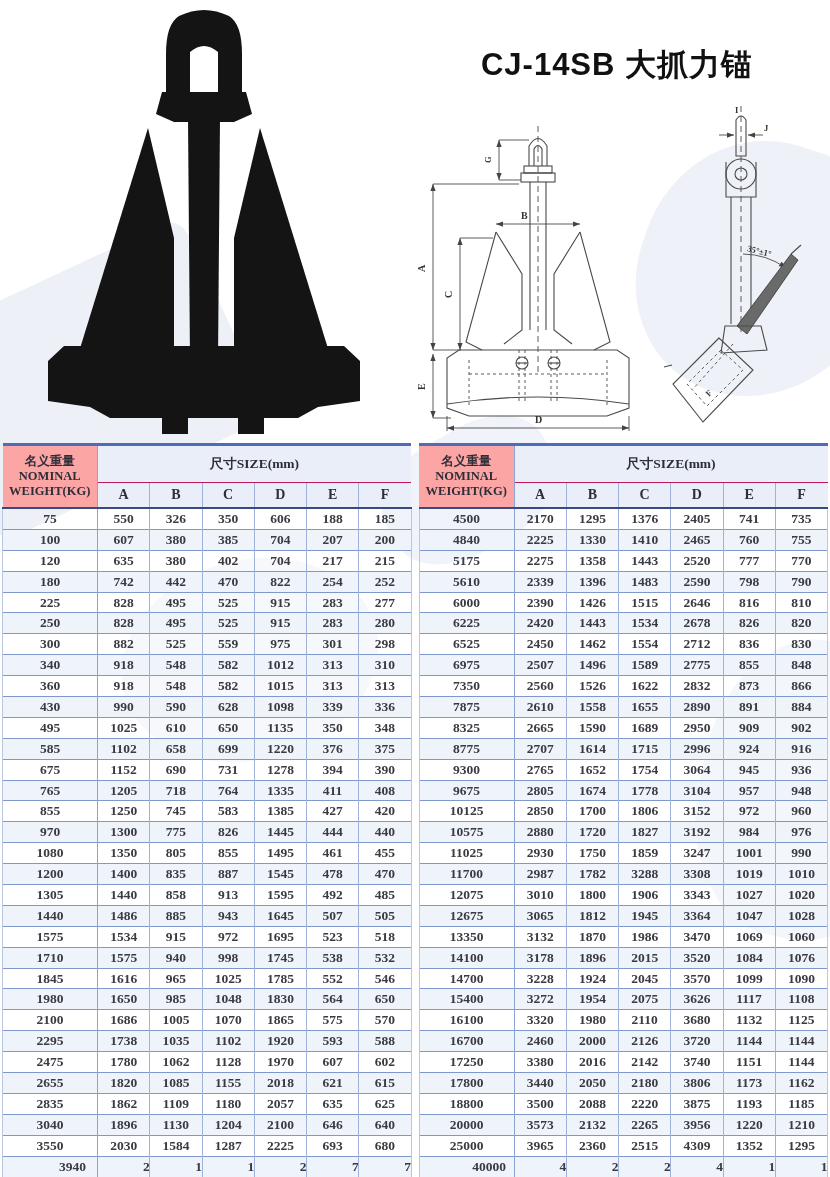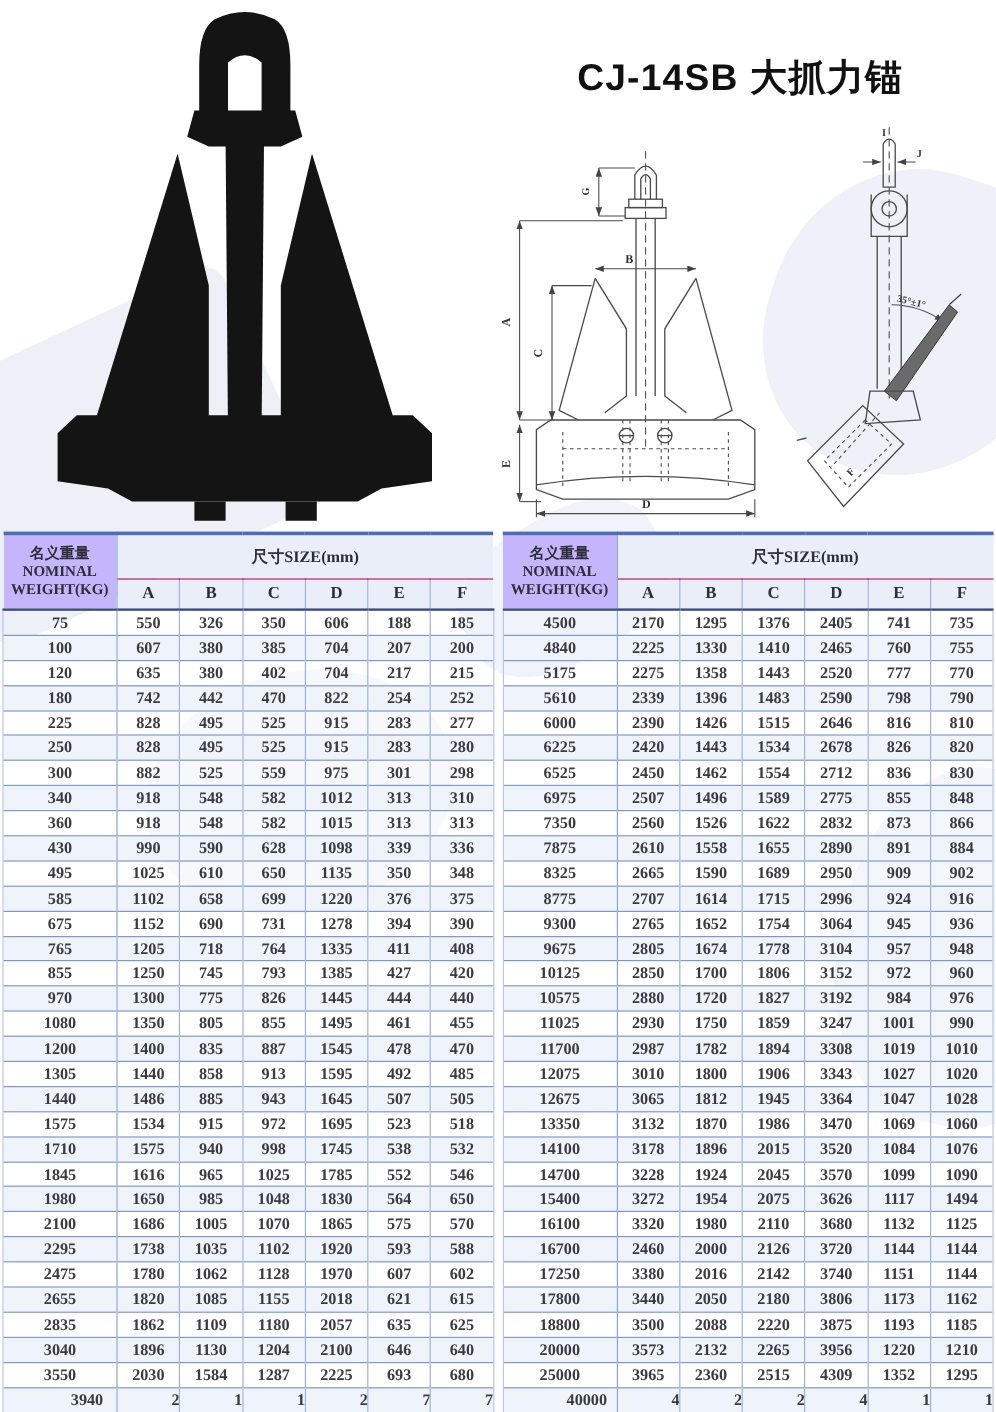--- a/index.html
+++ b/index.html
@@ -34,21 +34,21 @@
   svg .lbl{font-family:"Liberation Serif",serif;font-size:10px;font-weight:bold;fill:#333;}
   svg .lbl-s{font-family:"Liberation Serif",serif;font-size:8.5px;font-weight:bold;fill:#333;}
 
   
   .tables{position:absolute;top:443px;left:0;width:830px;display:flex;gap:7px;padding:0 2px;box-sizing:border-box;}
   .tbl-wrap{flex:1;min-width:0;}
   table.spec{border-collapse:collapse;width:100%;table-layout:fixed;
     font-family:"Liberation Serif",serif;border-top:3px solid #4e6cb8;}
   table.spec col.wcol{width:95px;}
   table.spec th,table.spec td{text-align:center;padding:0;overflow:hidden;}
-  .weight-head{background:#c4b5fd;font-size:12.5px;font-weight:bold;line-height:1.2;
+  .weight-head{background:#fca5a5;font-size:12.5px;font-weight:bold;line-height:1.2;
     border-right:1px solid #8ca4d4;border-bottom:2px solid #3a4a7e;color:#2e2e38;}
   .size-head{background:#e9eef8;font-size:13.5px;font-weight:bold;height:36px;
     border-bottom:1px solid #be185d;color:#2e2e38;}
   .col-head{background:#e9eef8;font-size:14px;font-weight:bold;height:24px;
     border-bottom:2px solid #3a4a7e;color:#2e2e38;}
   .col-head + .col-head{border-left:1px solid #9fb2da;}
   table.spec tbody td{height:19.9px;font-size:13.5px;font-weight:bold;color:#3a3a42;
     border-top:1px solid #7e97cc;}
   table.spec tbody td + td{border-left:1px solid #9fb2da;}
   table.spec tbody td:first-child{border-right:1px solid #8ca4d4;border-left:1px solid #b9c6e4;}
@@ -335,21 +335,21 @@
               <td>718</td>
               <td>764</td>
               <td>1335</td>
               <td>411</td>
               <td>408</td>
             </tr>
             <tr>
               <td>855</td>
               <td>1250</td>
               <td>745</td>
-              <td>793</td>
+              <td>583</td>
               <td>1385</td>
               <td>427</td>
               <td>420</td>
             </tr>
             <tr>
               <td>970</td>
               <td>1300</td>
               <td>775</td>
               <td>826</td>
               <td>1445</td>
@@ -684,21 +684,21 @@
               <td>1750</td>
               <td>1859</td>
               <td>3247</td>
               <td>1001</td>
               <td>990</td>
             </tr>
             <tr>
               <td>11700</td>
               <td>2987</td>
               <td>1782</td>
-              <td>1894</td>
+              <td>3288</td>
               <td>3308</td>
               <td>1019</td>
               <td>1010</td>
             </tr>
             <tr>
               <td>12075</td>
               <td>3010</td>
               <td>1800</td>
               <td>1906</td>
               <td>3343</td>
@@ -741,21 +741,21 @@
               <td>1099</td>
               <td>1090</td>
             </tr>
             <tr>
               <td>15400</td>
               <td>3272</td>
               <td>1954</td>
               <td>2075</td>
               <td>3626</td>
               <td>1117</td>
-              <td>1494</td>
+              <td>1108</td>
             </tr>
             <tr>
               <td>16100</td>
               <td>3320</td>
               <td>1980</td>
               <td>2110</td>
               <td>3680</td>
               <td>1132</td>
               <td>1125</td>
             </tr>

